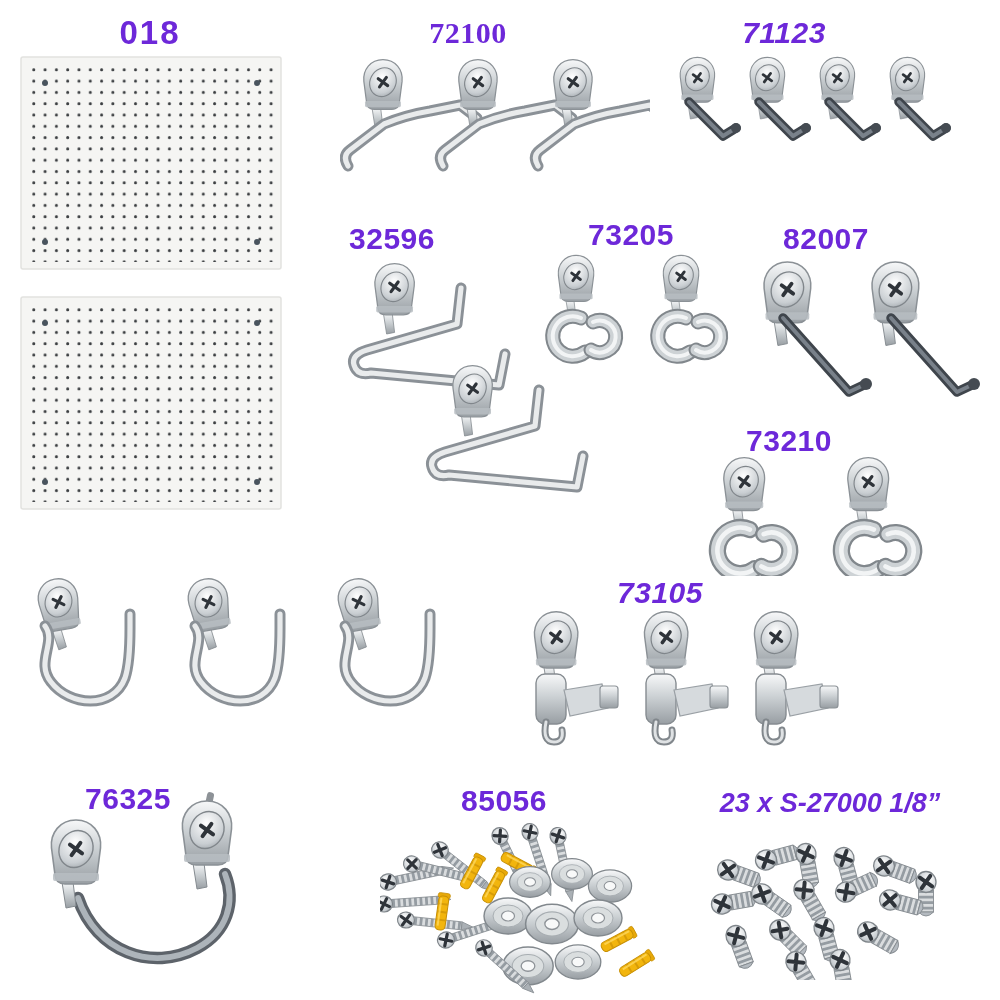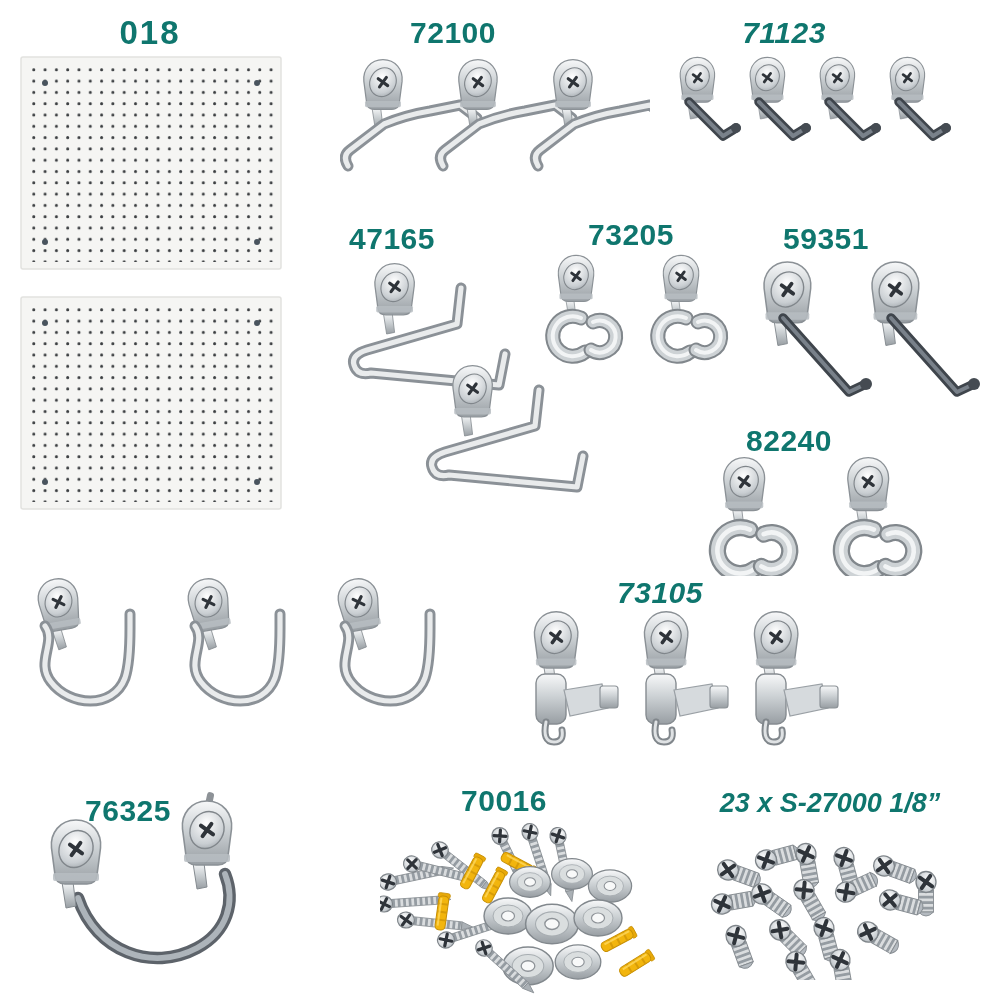--- a/index.html
+++ b/index.html
@@ -1,19 +1,19 @@
 <!DOCTYPE html>
 <html><head>
 <meta charset="utf-8">
 <style>
   html,body{margin:0;padding:0;background:#ffffff;}
   #stage{position:relative;width:1000px;height:1000px;background:#ffffff;overflow:hidden;
          font-family:"Liberation Sans",sans-serif;}
   .group{position:absolute;}
-  .lbl{position:absolute;text-align:center;font-weight:bold;color:#0f766e;
+  .lbl{position:absolute;text-align:center;font-weight:bold;color:#6d28d9;
        font-size:30px;letter-spacing:.5px;white-space:nowrap;}
   .lbl.big{font-size:33px;letter-spacing:2px;}
   .lbl.small{font-size:27px;letter-spacing:0;}
   .art{position:absolute;}
   
   .cw1{stroke:#8b9197;stroke-width:11;fill:none;stroke-linecap:round;stroke-linejoin:round;}
   .cw2{stroke:#e9ebec;stroke-width:5.2;fill:none;stroke-linecap:round;stroke-linejoin:round;}
   
   .dw1{stroke:#3f454c;stroke-width:9.5;fill:none;stroke-linecap:round;stroke-linejoin:round;}
   .dw2{stroke:#79818a;stroke-width:4;fill:none;stroke-linecap:round;stroke-linejoin:round;}
@@ -157,64 +157,64 @@
         <rect x="8" y="8" width="247" height="198" fill="url(#pegs)"></rect>
         <circle cx="25" cy="27" r="3" fill="#49545e"></circle>
           <circle cx="237" cy="27" r="3" fill="#49545e"></circle>
         <circle cx="25" cy="186" r="3" fill="#49545e"></circle>
           <circle cx="237" cy="186" r="3" fill="#49545e"></circle>
       </g>
     </svg>
   </section>
 
   <section class="group" style="left:335px;top:16px;width:315px;height:170px;">
-    <div class="lbl" style="left:0;top:0;width:236px;">72100</div>
+    <div class="lbl" style="left:15px;top:0;width:236px;font-family:Liberation Serif, serif;">72100</div>
     <svg class="art" style="left:5px;top:40px;" width="310" height="128" viewBox="0 0 310 128">
       <use href="#hook72100" x="18" y="2"></use>
       <use href="#hook72100" x="113" y="2"></use>
       <use href="#hook72100" x="208" y="2"></use>
     </svg>
   </section>
 
   <section class="group" style="left:665px;top:16px;width:292px;height:150px;font-style:italic;">
     <div class="lbl" style="left:19px;top:0;width:200px;">71123</div>
     <svg class="art" style="left:8px;top:38px;" width="284" height="112" viewBox="0 0 284 112">
       <use href="#hook71123" x="2" y="2"></use>
       <use href="#hook71123" x="72" y="2"></use>
       <use href="#hook71123" x="142" y="2"></use>
       <use href="#hook71123" x="212" y="2"></use>
     </svg>
   </section>
 
   <section class="group" style="left:292px;top:222px;width:345px;height:292px;">
-    <div class="lbl" style="left:0;top:0;width:200px;">47165</div>
+    <div class="lbl" style="left:0;top:0;width:200px;">32596</div>
     <svg class="art" style="left:41px;top:38px;" width="302" height="252" viewBox="0 0 302 252">
       <use href="#hook72318" x="8" y="2"></use>
       <use href="#hook72318" x="86" y="104"></use>
     </svg>
   </section>
 
   <section class="group" style="left:531px;top:218px;width:212px;height:152px;">
     <div class="lbl" style="left:0;top:0;width:200px;">73205</div>
     <svg class="art" style="left:2px;top:34px;" width="208" height="118" viewBox="0 0 208 118">
       <use href="#clipCurl" x="2" y="2"></use>
       <use href="#clipCurl" x="107" y="2"></use>
     </svg>
   </section>
 
   <section class="group" style="left:726px;top:222px;width:232px;height:212px;">
-    <div class="lbl" style="left:0;top:0;width:200px;">59351</div>
+    <div class="lbl" style="left:0;top:0;width:200px;">82007</div>
     <svg class="art" style="left:29px;top:36px;" width="228" height="172" viewBox="0 0 228 172">
       <use href="#hook71313" x="2" y="2"></use>
       <use href="#hook71313" x="110" y="2"></use>
     </svg>
   </section>
 
   <section class="group" style="left:689px;top:424px;width:258px;height:152px;">
-    <div class="lbl" style="left:0;top:0;width:200px;">82240</div>
+    <div class="lbl" style="left:0;top:0;width:200px;">73210</div>
     <svg class="art" style="left:6px;top:30px;" width="250" height="122" viewBox="0 0 250 122">
       <use href="#clipCurl" transform="translate(2,2) scale(1.15)"></use>
       <use href="#clipCurl" transform="translate(126,2) scale(1.15)"></use>
     </svg>
   </section>
 
   <section class="group" style="left:12px;top:536px;width:458px;height:212px;">
     <svg class="art" style="left:3px;top:40px;" width="452" height="170" viewBox="0 0 452 170">
       <use href="#hook75200" x="2" y="2"></use>
       <use href="#hook75200" x="152" y="2"></use>
@@ -225,34 +225,34 @@
   <section class="group" style="left:510px;top:576px;width:338px;height:172px;">
     <div class="lbl" style="left:50px;top:0;width:200px;font-style:italic;">73105</div>
     <svg class="art" style="left:2px;top:34px;" width="334" height="140" viewBox="0 0 334 140">
       <use href="#clip73105" x="2" y="0"></use>
       <use href="#clip73105" x="112" y="0"></use>
       <use href="#clip73105" x="222" y="0"></use>
     </svg>
   </section>
 
   <section class="group" style="left:12px;top:778px;width:300px;height:215px;">
-    <div class="lbl" style="left:46px;top:16px;width:140px;">76325</div>
+    <div class="lbl" style="left:46px;top:4px;width:140px;">76325</div>
     <svg class="art" style="left:0;top:12px;" width="296" height="200" viewBox="0 0 296 200">
       <g>
         <rect x="194" y="2" width="7" height="16" rx="3" fill="#8d9297" transform="rotate(12 197 10)"></rect>
         <path class="gw1" d="M 66 108 C 84 162 140 182 185 158 C 215 142 224 112 213 84"></path>
         <path class="gw2" d="M 66 108 C 84 162 140 182 185 158 C 215 142 224 112 213 84"></path>
         <use href="#mount" transform="translate(32,28)"></use>
         <use href="#mount" transform="translate(163,9)"></use>
       </g>
     </svg>
   </section>
 
   <section class="group" style="left:378px;top:784px;width:300px;height:212px;">
-    <div class="lbl" style="left:26px;top:0;width:200px;">70016</div>
+    <div class="lbl" style="left:26px;top:0;width:200px;">85056</div>
     <svg class="art" style="left:2px;top:36px;" width="294" height="174" viewBox="0 0 294 174">
       <g>
         <use href="#screwL" transform="translate(8,62) rotate(-12)"></use>
         <use href="#screwL" transform="translate(4,84) rotate(-4)"></use>
         <use href="#screwL" transform="translate(26,100) rotate(6)"></use>
         <use href="#screwL" transform="translate(32,44) rotate(14)"></use>
         <use href="#screwL" transform="translate(60,30) rotate(38)"></use>
         <use href="#screwL" transform="translate(120,16) rotate(64)"></use>
         <use href="#screwL" transform="translate(150,12) rotate(72)"></use>
         <use href="#screwL" transform="translate(178,16) rotate(78)"></use>

